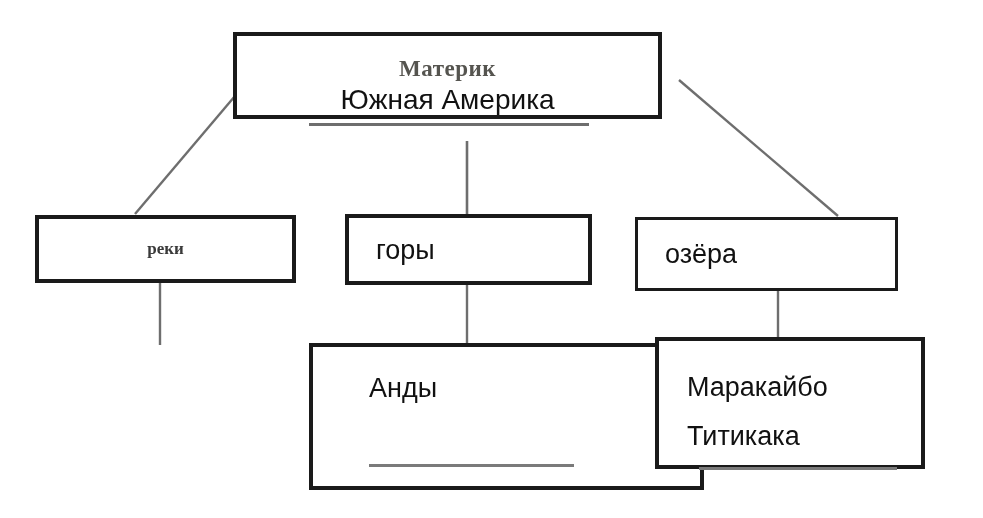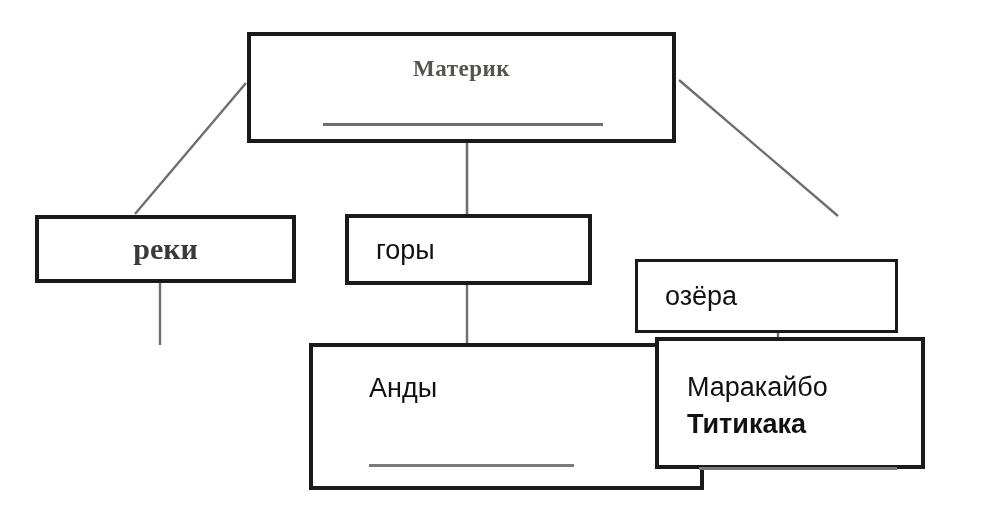--- a/index.html
+++ b/index.html
@@ -17,28 +17,27 @@
   }
   .node {
     position: absolute;
     background: #ffffff;
     border: 4px solid #1a1a1a;
     box-sizing: border-box;
     z-index: 2;
   }
   .node.thin {
     border-width: 3px;
-    margin-top: 42px;
   }
   
   #node-root {
-    left: 247px;
+    left: 233px;
     top: 32px;
     width: 429px;
-    height: 111px;
+    height: 87px;
   }
   .root-heading {
     position: absolute;
     left: 0;
     right: 0;
     top: 20px;
     text-align: center;
     font-family: "Liberation Serif", serif;
     font-weight: bold;
     font-size: 23px;
@@ -84,21 +83,21 @@
   }
   .mid-label-center {
     position: absolute;
     left: 0;
     right: 0;
     top: 50%;
     transform: translateY(-50%);
     text-align: center;
     font-family: "Liberation Serif", serif;
     font-weight: bold;
-    font-size: 30px;
+    font-size: 17px;
     color: #3a3a3a;
   }
   .mid-label-left {
     position: absolute;
     left: 27px;
     top: 50%;
     transform: translateY(-50%);
     font-size: 27px;
     color: #111111;
   }
@@ -136,21 +135,21 @@
   #rivers-l1 { left: 24px; top: 30px; }
   #rivers-r1 { left: 24px; top: 66px; width: 222px; }
   #rivers-l2 { left: 24px; top: 75px; }
   #rivers-r2 { left: 24px; top: 113px; width: 222px; }
   
   #mountains-l1 { left: 56px; top: 26px; }
   #mountains-l2 { left: 56px; top: 78px; }
   #mountains-r2 { left: 56px; top: 117px; width: 205px; }
   
   #lakes-l1 { left: 28px; top: 31px; }
-  #lakes-l2 { left: 28px; top: 68px; font-weight: bold; }
+  #lakes-l2 { left: 28px; top: 80px; }
   #lakes-r2 { left: 40px; top: 126px; width: 198px; }
 
   
   .edges {
     position: absolute;
     left: 0;
     top: 0;
     width: 983px;
     height: 518px;
     z-index: 1;
@@ -165,20 +164,21 @@
     <line x1="246" y1="83" x2="135" y2="214" stroke="#6e6e6e" stroke-width="2.4"></line>
     <line x1="467" y1="141" x2="467" y2="214" stroke="#6e6e6e" stroke-width="2.6"></line>
     <line x1="679" y1="80" x2="838" y2="216" stroke="#6e6e6e" stroke-width="2.4"></line>
     <line x1="160" y1="283" x2="160" y2="345" stroke="#6e6e6e" stroke-width="2.4"></line>
     <line x1="467" y1="285" x2="467" y2="343" stroke="#6e6e6e" stroke-width="2.4"></line>
     <line x1="778" y1="291" x2="778" y2="337" stroke="#6e6e6e" stroke-width="2.4"></line>
   </svg>
 
   <div class="node" id="node-root">
     <div class="root-heading">Материк</div>
+    <div class="root-title">Южная Америка</div>
     <div class="root-rule"></div>
   </div>
 
   <div class="node" id="node-rivers">
     <div class="mid-label-center">реки</div>
   </div>
 
   <div class="node" id="node-mountains">
     <div class="mid-label-left">горы</div>
   </div>

